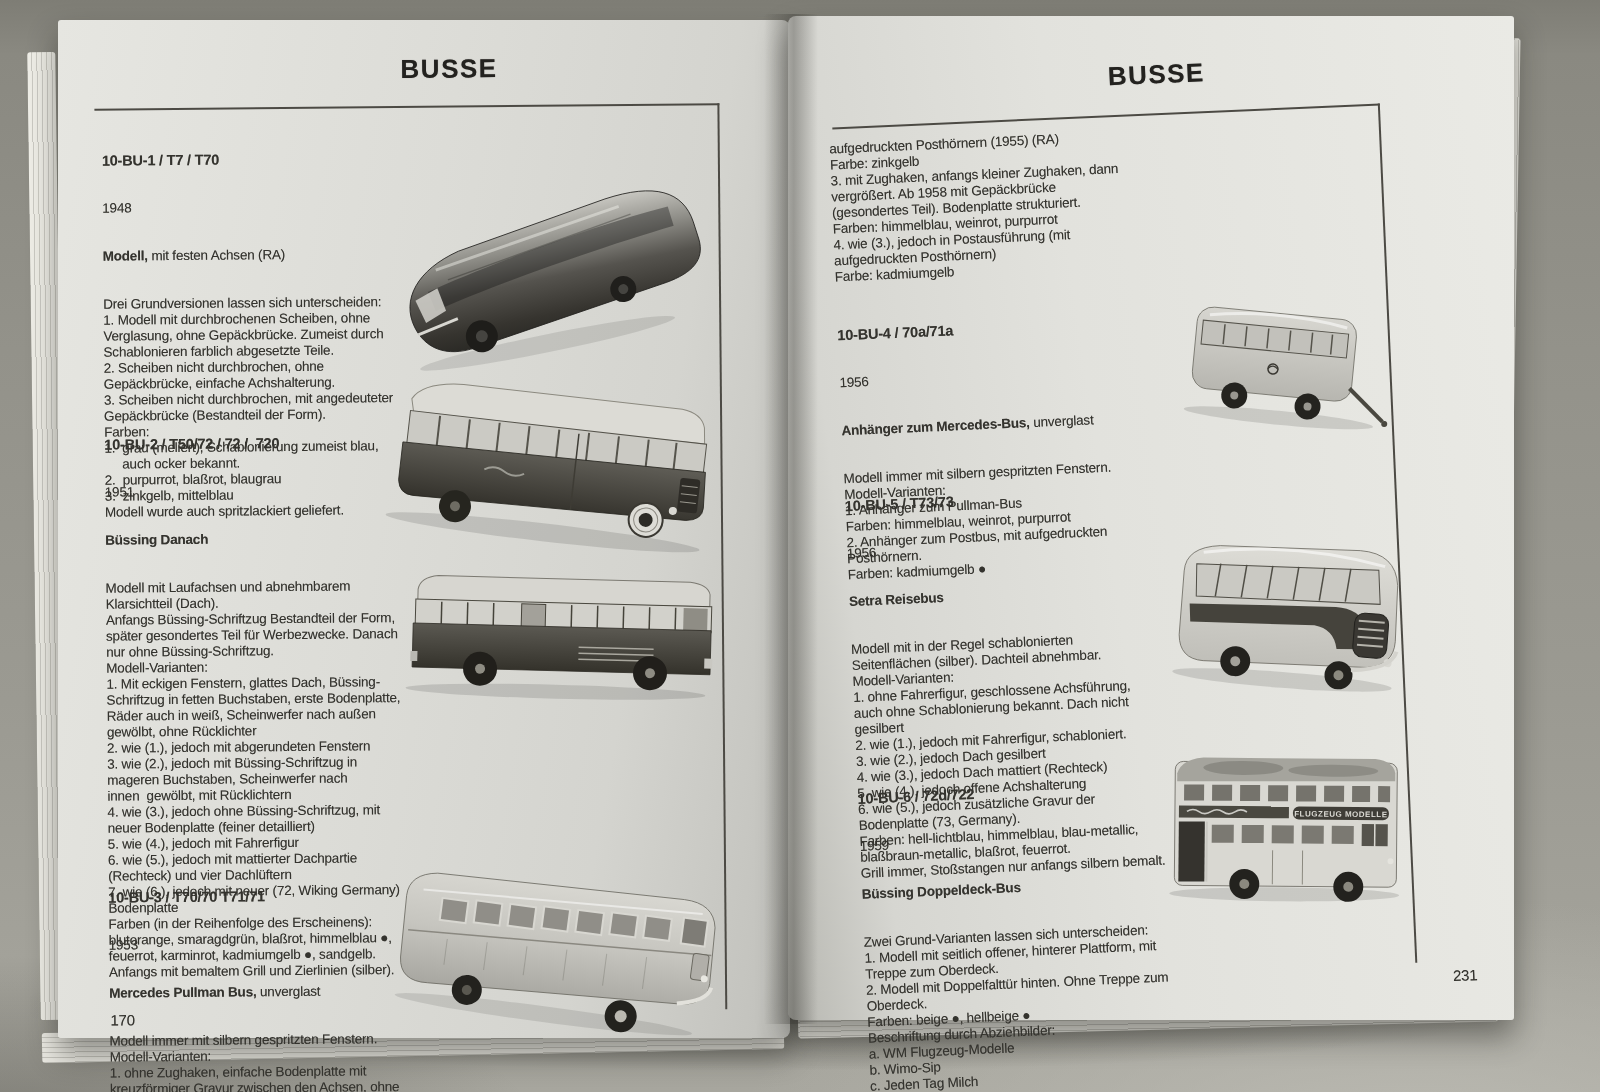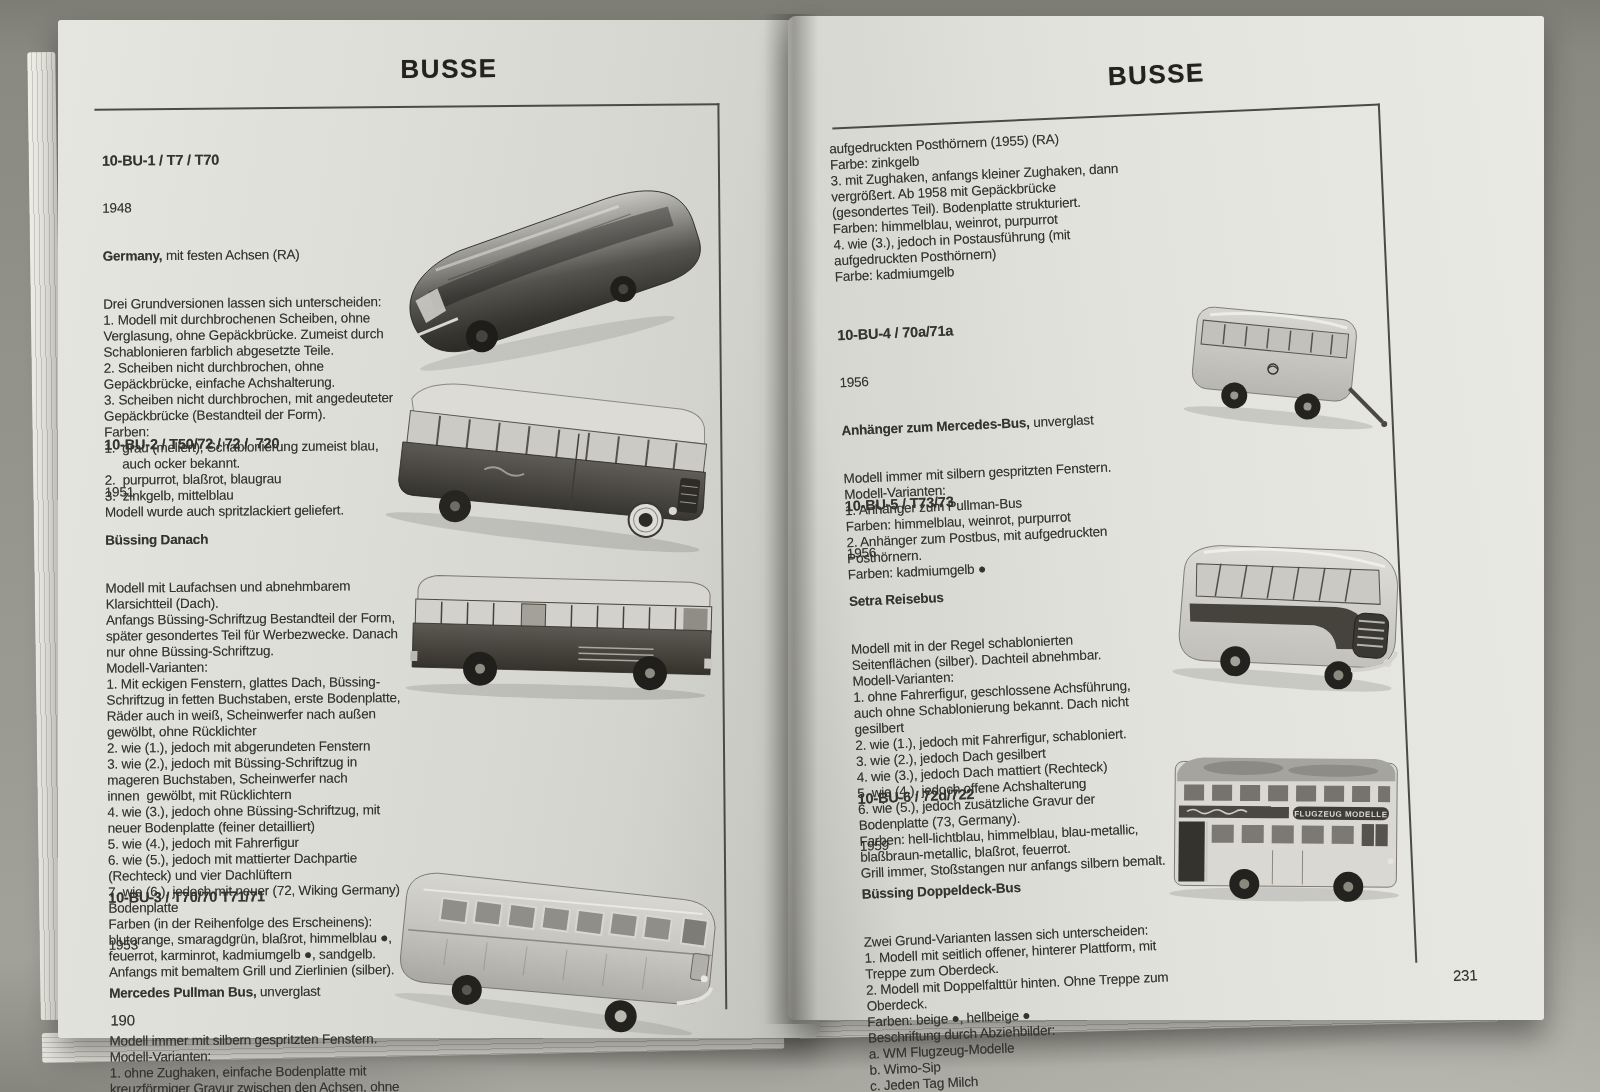--- a/index.html
+++ b/index.html
@@ -17,21 +17,21 @@
     background:radial-gradient(ellipse at 50% 20%, rgba(28,28,23,.5), rgba(28,28,23,0) 72%);}
   .edge{position:absolute;border-radius:3px;}
   .edge-left{left:34px;top:52px;width:28px;height:968px;transform:rotate(-.8deg);
     background:repeating-linear-gradient(90deg,#efeee7 0 4px,#cbcac3 4px 5px);}
   .edge-right{left:1486px;top:38px;width:26px;height:978px;transform:rotate(1deg);
     background:repeating-linear-gradient(90deg,#e9e8e1 0 4px,#c4c3bc 4px 5px);}
   .edge-bottom-left{left:42px;top:1026px;width:742px;height:30px;transform:rotate(-1.1deg);
     background:repeating-linear-gradient(180deg,#ebeae3 0 4px,#c6c5be 4px 5px);}
   .edge-bottom-right{left:798px;top:1004px;width:700px;height:26px;transform:rotate(-1.4deg);
     background:repeating-linear-gradient(180deg,#e7e6df 0 4px,#c2c1ba 4px 5px);}
-  .page{position:absolute;box-shadow:0 16px 30px rgba(25,25,20,.45);padding-left:30px;}
+  .page{position:absolute;box-shadow:0 16px 30px rgba(25,25,20,.45);}
   .page-left{left:58px;top:20px;width:732px;height:1018px;border-radius:3px 8px 8px 3px;
     background:linear-gradient(100deg,#e6e6e1 0%,#dcdcd7 45%,#d4d4cf 75%,#c3c3be 96%,#b2b2ad 100%);}
   .page-right{left:788px;top:16px;width:726px;height:1004px;border-radius:8px 3px 3px 8px;
     background:linear-gradient(262deg,#eaeae5 0%,#e2e2dd 55%,#d6d6d1 86%,#bdbdb7 97%,#a8a8a2 100%);}
   .gutter{position:absolute;left:764px;top:14px;width:54px;height:1010px;
     background:linear-gradient(90deg,rgba(55,54,49,0) 0%,rgba(55,54,49,.28) 42%,rgba(55,54,49,.38) 55%,rgba(55,54,49,0) 100%);}
   .content{position:absolute;left:0;top:0;width:100%;height:100%;}
   .left-rot{transform:rotate(-.5deg);transform-origin:350px 500px;}
   .right-rot{transform:rotate(-2.5deg);transform-origin:360px 510px;}
   
@@ -59,39 +59,39 @@
 
     <div class="page page-left">
       <div class="content left-rot">
         <div class="busse" style="left:325px;top:34px">BUSSE</div>
         <div class="hrule" style="left:40px;top:86px;width:625px;height:2px"></div>
         <div class="vrule" style="left:663px;top:86px;width:2px;height:906px"></div>
 
         <section class="sec" style="left:47px;top:98px">
           <div class="code">10-BU-1 / T7 / T70</div>
           <div class="yr">1948</div>
-          <div class="nm"><b>Germany,</b><span> mit festen Achsen (RA)</span></div>
+          <div class="nm"><b>Modell,</b><span> mit festen Achsen (RA)</span></div>
           <div><div class="tl">Drei Grundversionen lassen sich unterscheiden:</div><div class="tl">1. Modell mit durchbrochenen Scheiben, ohne</div><div class="tl">Verglasung, ohne Gepäckbrücke. Zumeist durch</div><div class="tl">Schablonieren farblich abgesetzte Teile.</div><div class="tl">2. Scheiben nicht durchbrochen, ohne</div><div class="tl">Gepäckbrücke, einfache Achshalterung.</div><div class="tl">3. Scheiben nicht durchbrochen, mit angedeuteter</div><div class="tl">Gepäckbrücke (Bestandteil der Form).</div><div class="tl">Farben:</div><div class="tl">1.  grau (meliert), Schablonierung zumeist blau,</div><div class="tl">     auch ocker bekannt.</div><div class="tl">2.  purpurrot, blaßrot, blaugrau</div><div class="tl">3.  zinkgelb, mittelblau</div><div class="tl">Modell wurde auch spritzlackiert geliefert.</div></div>
         </section>
 
         <section class="sec" style="left:47px;top:382px">
           <div class="code">10-BU-2 / T50/72 / 72 /  720</div>
           <div class="yr">1951</div>
           <div class="nm"><b>Büssing Danach</b><span></span></div>
           <div><div class="tl">Modell mit Laufachsen und abnehmbarem</div><div class="tl">Klarsichtteil (Dach).</div><div class="tl">Anfangs Büssing-Schriftzug Bestandteil der Form,</div><div class="tl">später gesondertes Teil für Werbezwecke. Danach</div><div class="tl">nur ohne Büssing-Schriftzug.</div><div class="tl">Modell-Varianten:</div><div class="tl">1. Mit eckigen Fenstern, glattes Dach, Büssing-</div><div class="tl">Schriftzug in fetten Buchstaben, erste Bodenplatte,</div><div class="tl">Räder auch in weiß, Scheinwerfer nach außen</div><div class="tl">gewölbt, ohne Rücklichter</div><div class="tl">2. wie (1.), jedoch mit abgerundeten Fenstern</div><div class="tl">3. wie (2.), jedoch mit Büssing-Schriftzug in</div><div class="tl">mageren Buchstaben, Scheinwerfer nach</div><div class="tl">innen  gewölbt, mit Rücklichtern</div><div class="tl">4. wie (3.), jedoch ohne Büssing-Schriftzug, mit</div><div class="tl">neuer Bodenplatte (feiner detailliert)</div><div class="tl">5. wie (4.), jedoch mit Fahrerfigur</div><div class="tl">6. wie (5.), jedoch mit mattierter Dachpartie</div><div class="tl">(Rechteck) und vier Dachlüftern</div><div class="tl">7. wie (6.), jedoch mit neuer (72, Wiking Germany)</div><div class="tl">Bodenplatte</div><div class="tl">Farben (in der Reihenfolge des Erscheinens):</div><div class="tl">blutorange, smaragdgrün, blaßrot, himmelblau ●,</div><div class="tl">feuerrot, karminrot, kadmiumgelb ●, sandgelb.</div><div class="tl">Anfangs mit bemaltem Grill und Zierlinien (silber).</div></div>
         </section>
 
         <section class="sec" style="left:47px;top:835px">
           <div class="code">10-BU-3 / T70/70 T71/71</div>
           <div class="yr">1953</div>
           <div class="nm"><b>Mercedes Pullman Bus,</b><span> unverglast</span></div>
           <div><div class="tl">Modell immer mit silbern gespritzten Fenstern.</div><div class="tl">Modell-Varianten:</div><div class="tl">1. ohne Zughaken, einfache Bodenplatte mit</div><div class="tl">kreuzförmiger Gravur zwischen den Achsen, ohne</div></div>
         </section>
 
-        <div class="pagenum" style="left:48px;top:990px">190</div>
+        <div class="pagenum" style="left:48px;top:990px">170</div>
 
         <div class="photo" style="left:322px;top:150px">
           <svg width="350" height="210" viewBox="0 0 350 210">
             <defs>
               <linearGradient id="g1" x1="0" y1="0" x2="0" y2="1">
                 <stop offset="0" stop-color="#c7c6c0"></stop>
                   <stop offset=".28" stop-color="#8f8e88"></stop>
                 <stop offset=".55" stop-color="#55534e"></stop>
                   <stop offset=".85" stop-color="#36342f"></stop>
                 <stop offset="1" stop-color="#2b2a26"></stop>

